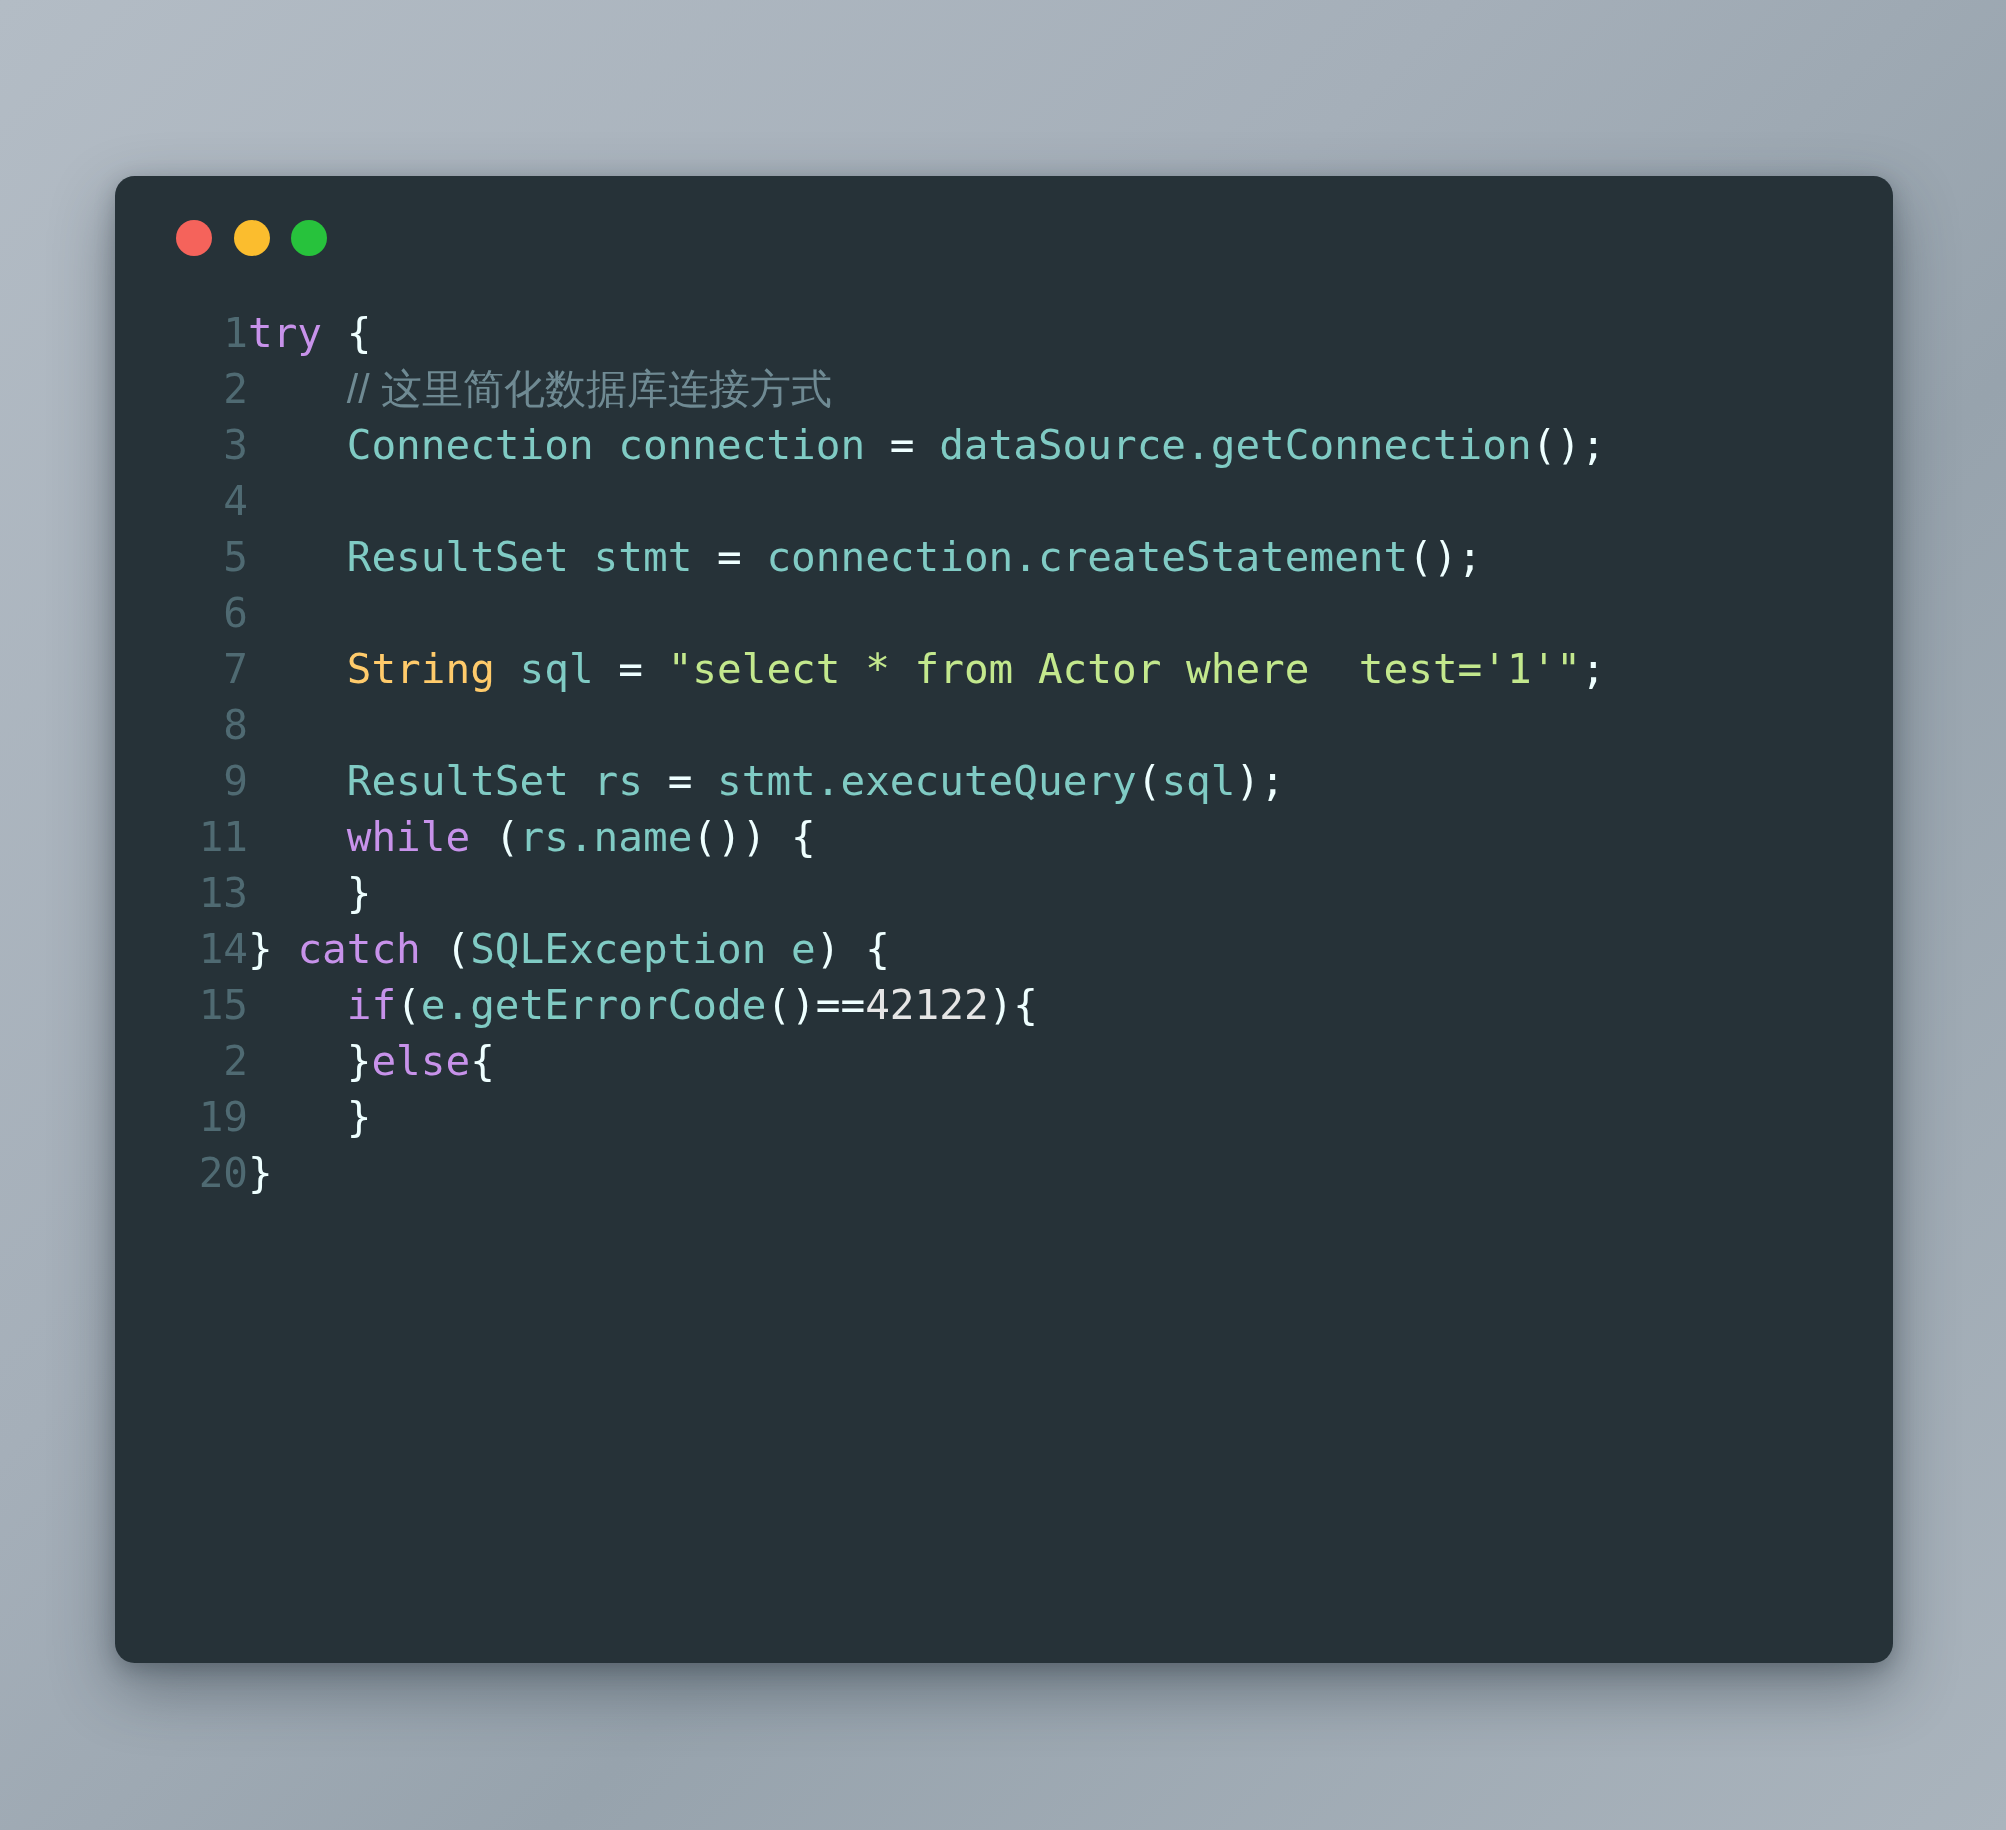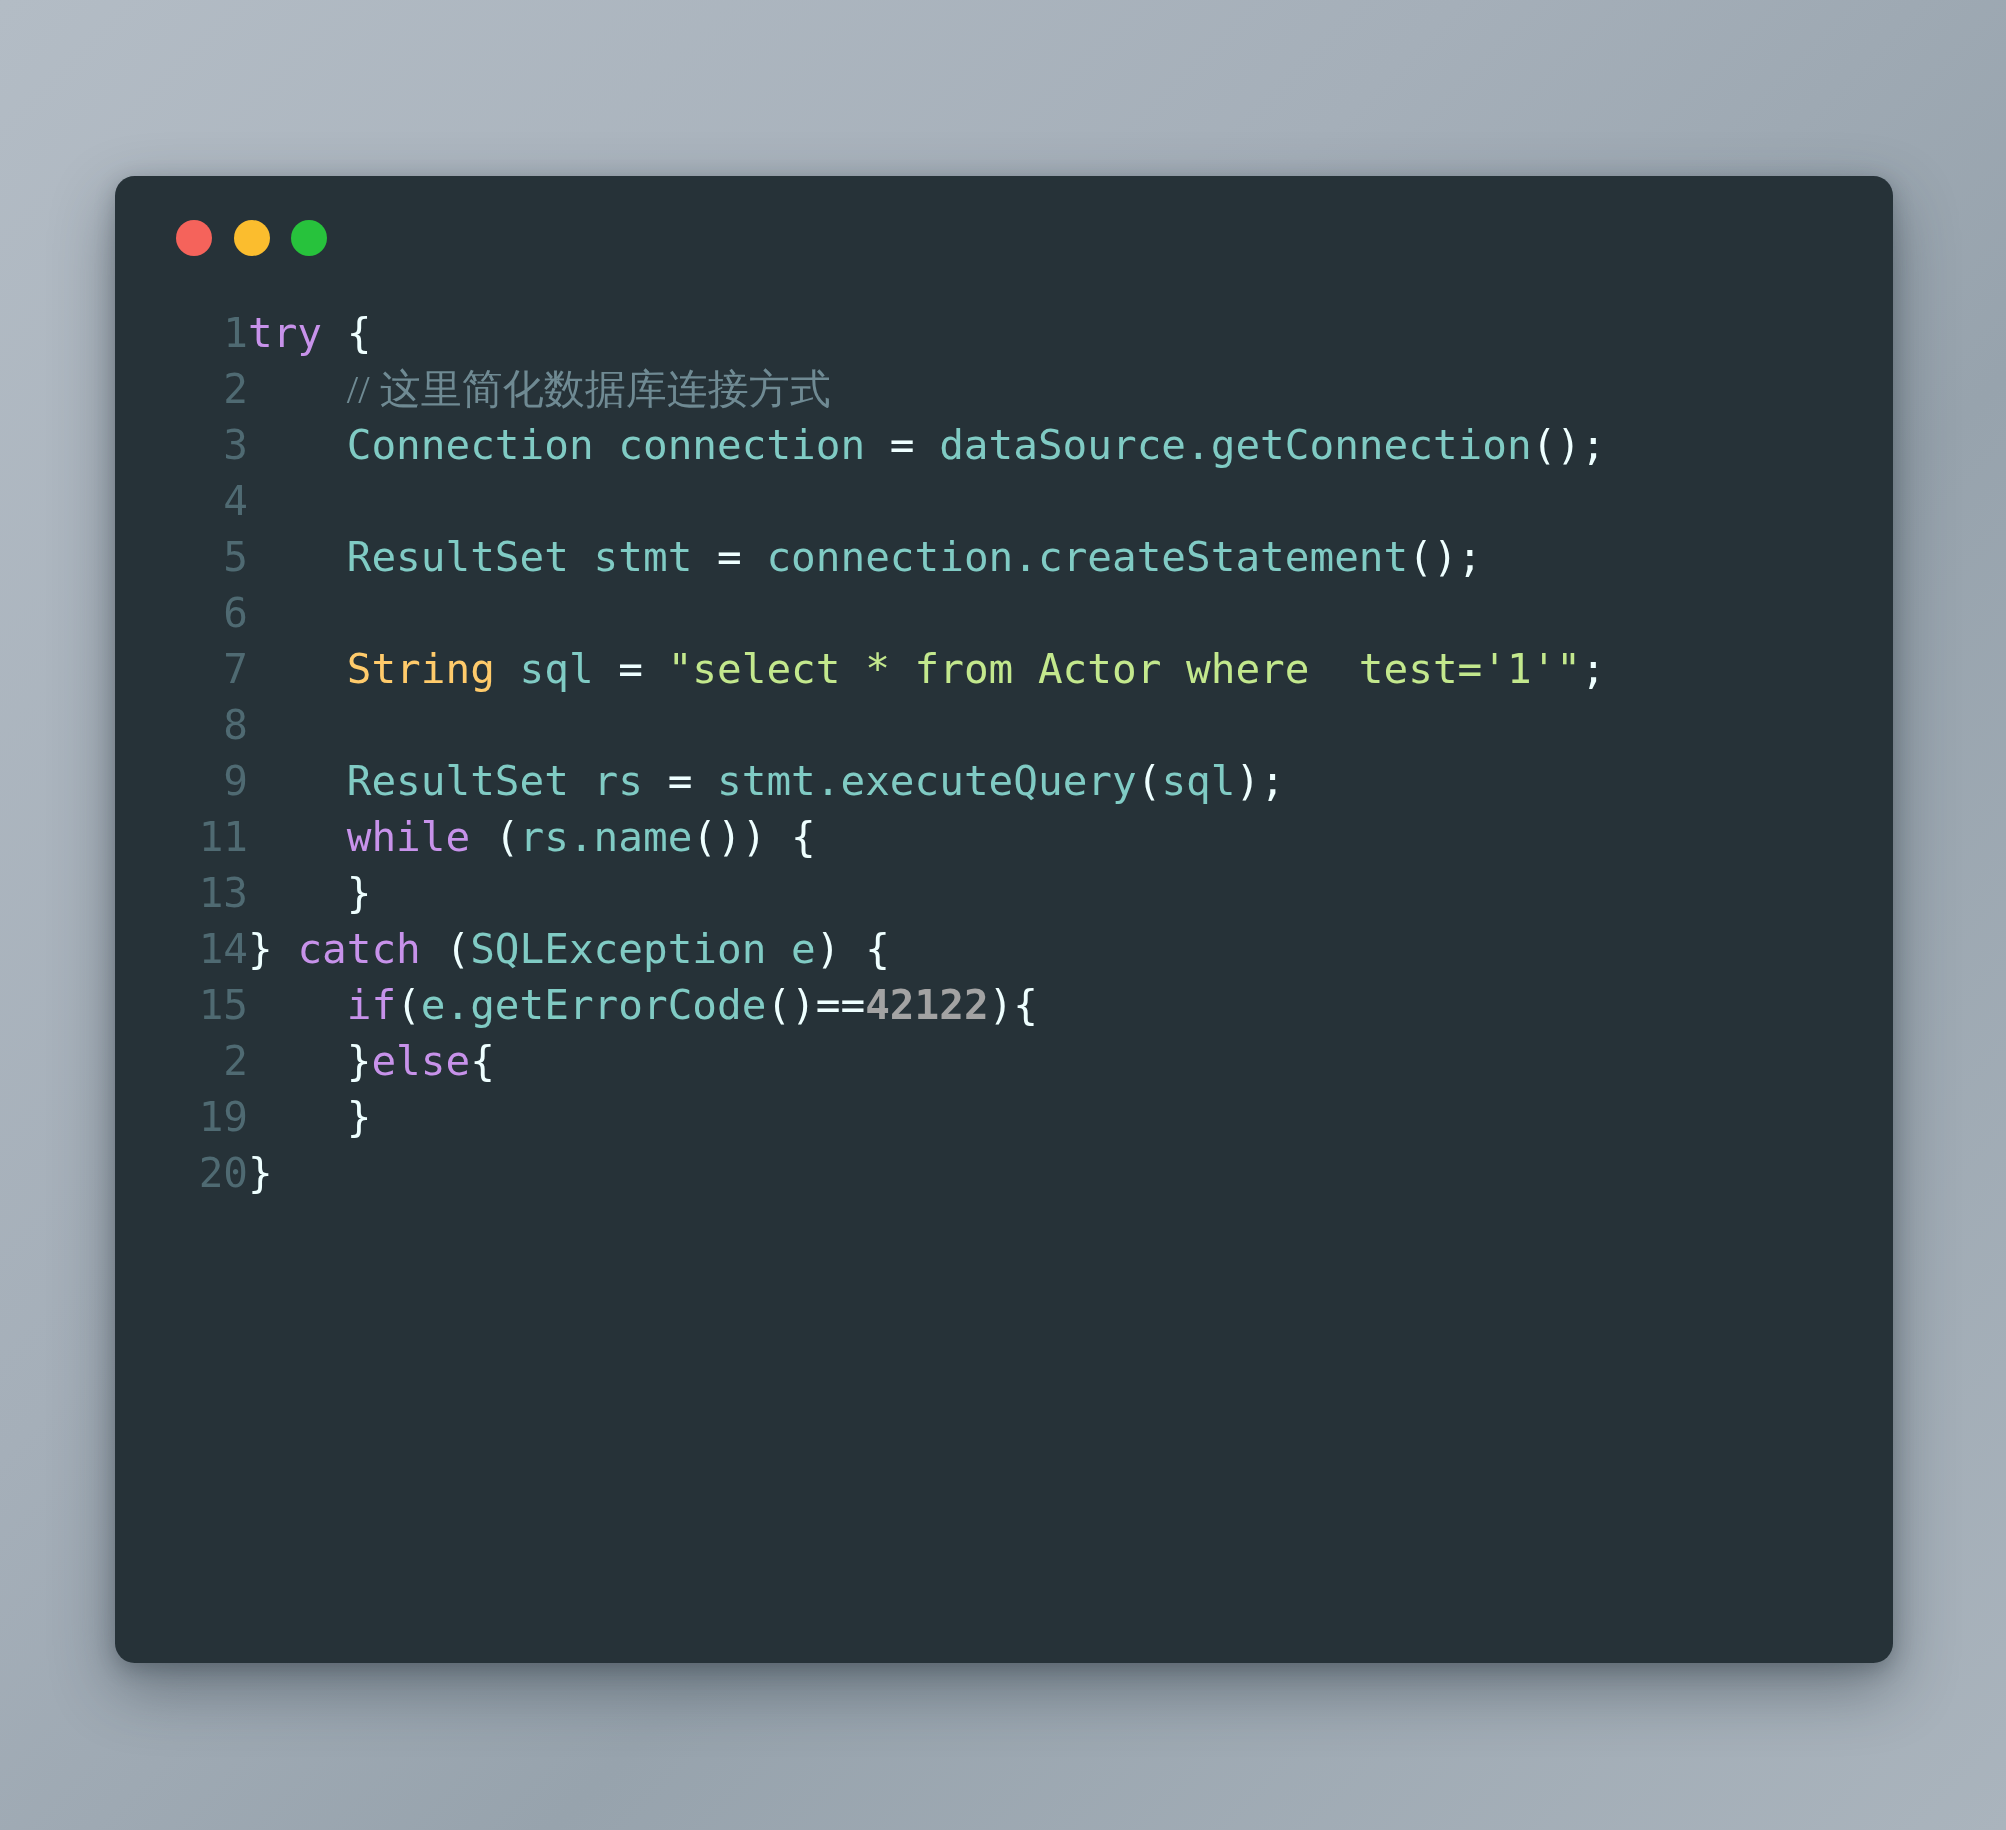--- a/index.html
+++ b/index.html
@@ -82,24 +82,24 @@
     user-select: none;
     font-variant-numeric: tabular-nums;
   }
   td.src { color: #eeffff; }
 
   
   .kw   { color: #c792ea; }  
   .id   { color: #80cbc4; }  
   .typ  { color: #ffcb6b; margin-top: 43px; }  
   .str  { color: #c3e88d; }  
-  .num  { color: #a3a3a3; font-weight: bold; }  
+  .num  { color: #e5e5e5; }  
   .pun  { color: #eeffff; }  
   .cmt  { color: #6f8a93; }  
-  .cjk  { font-family: Liberation Serif, serif; }
+  .cjk  { font-family: Liberation Sans, sans-serif; }
 </style>
 </head>
 <body>
 
 <div id="carbon-stage">
   <div class="code-window">
 
     <div class="titlebar">
       <span class="dot red"></span>
       <span class="dot yellow"></span>

